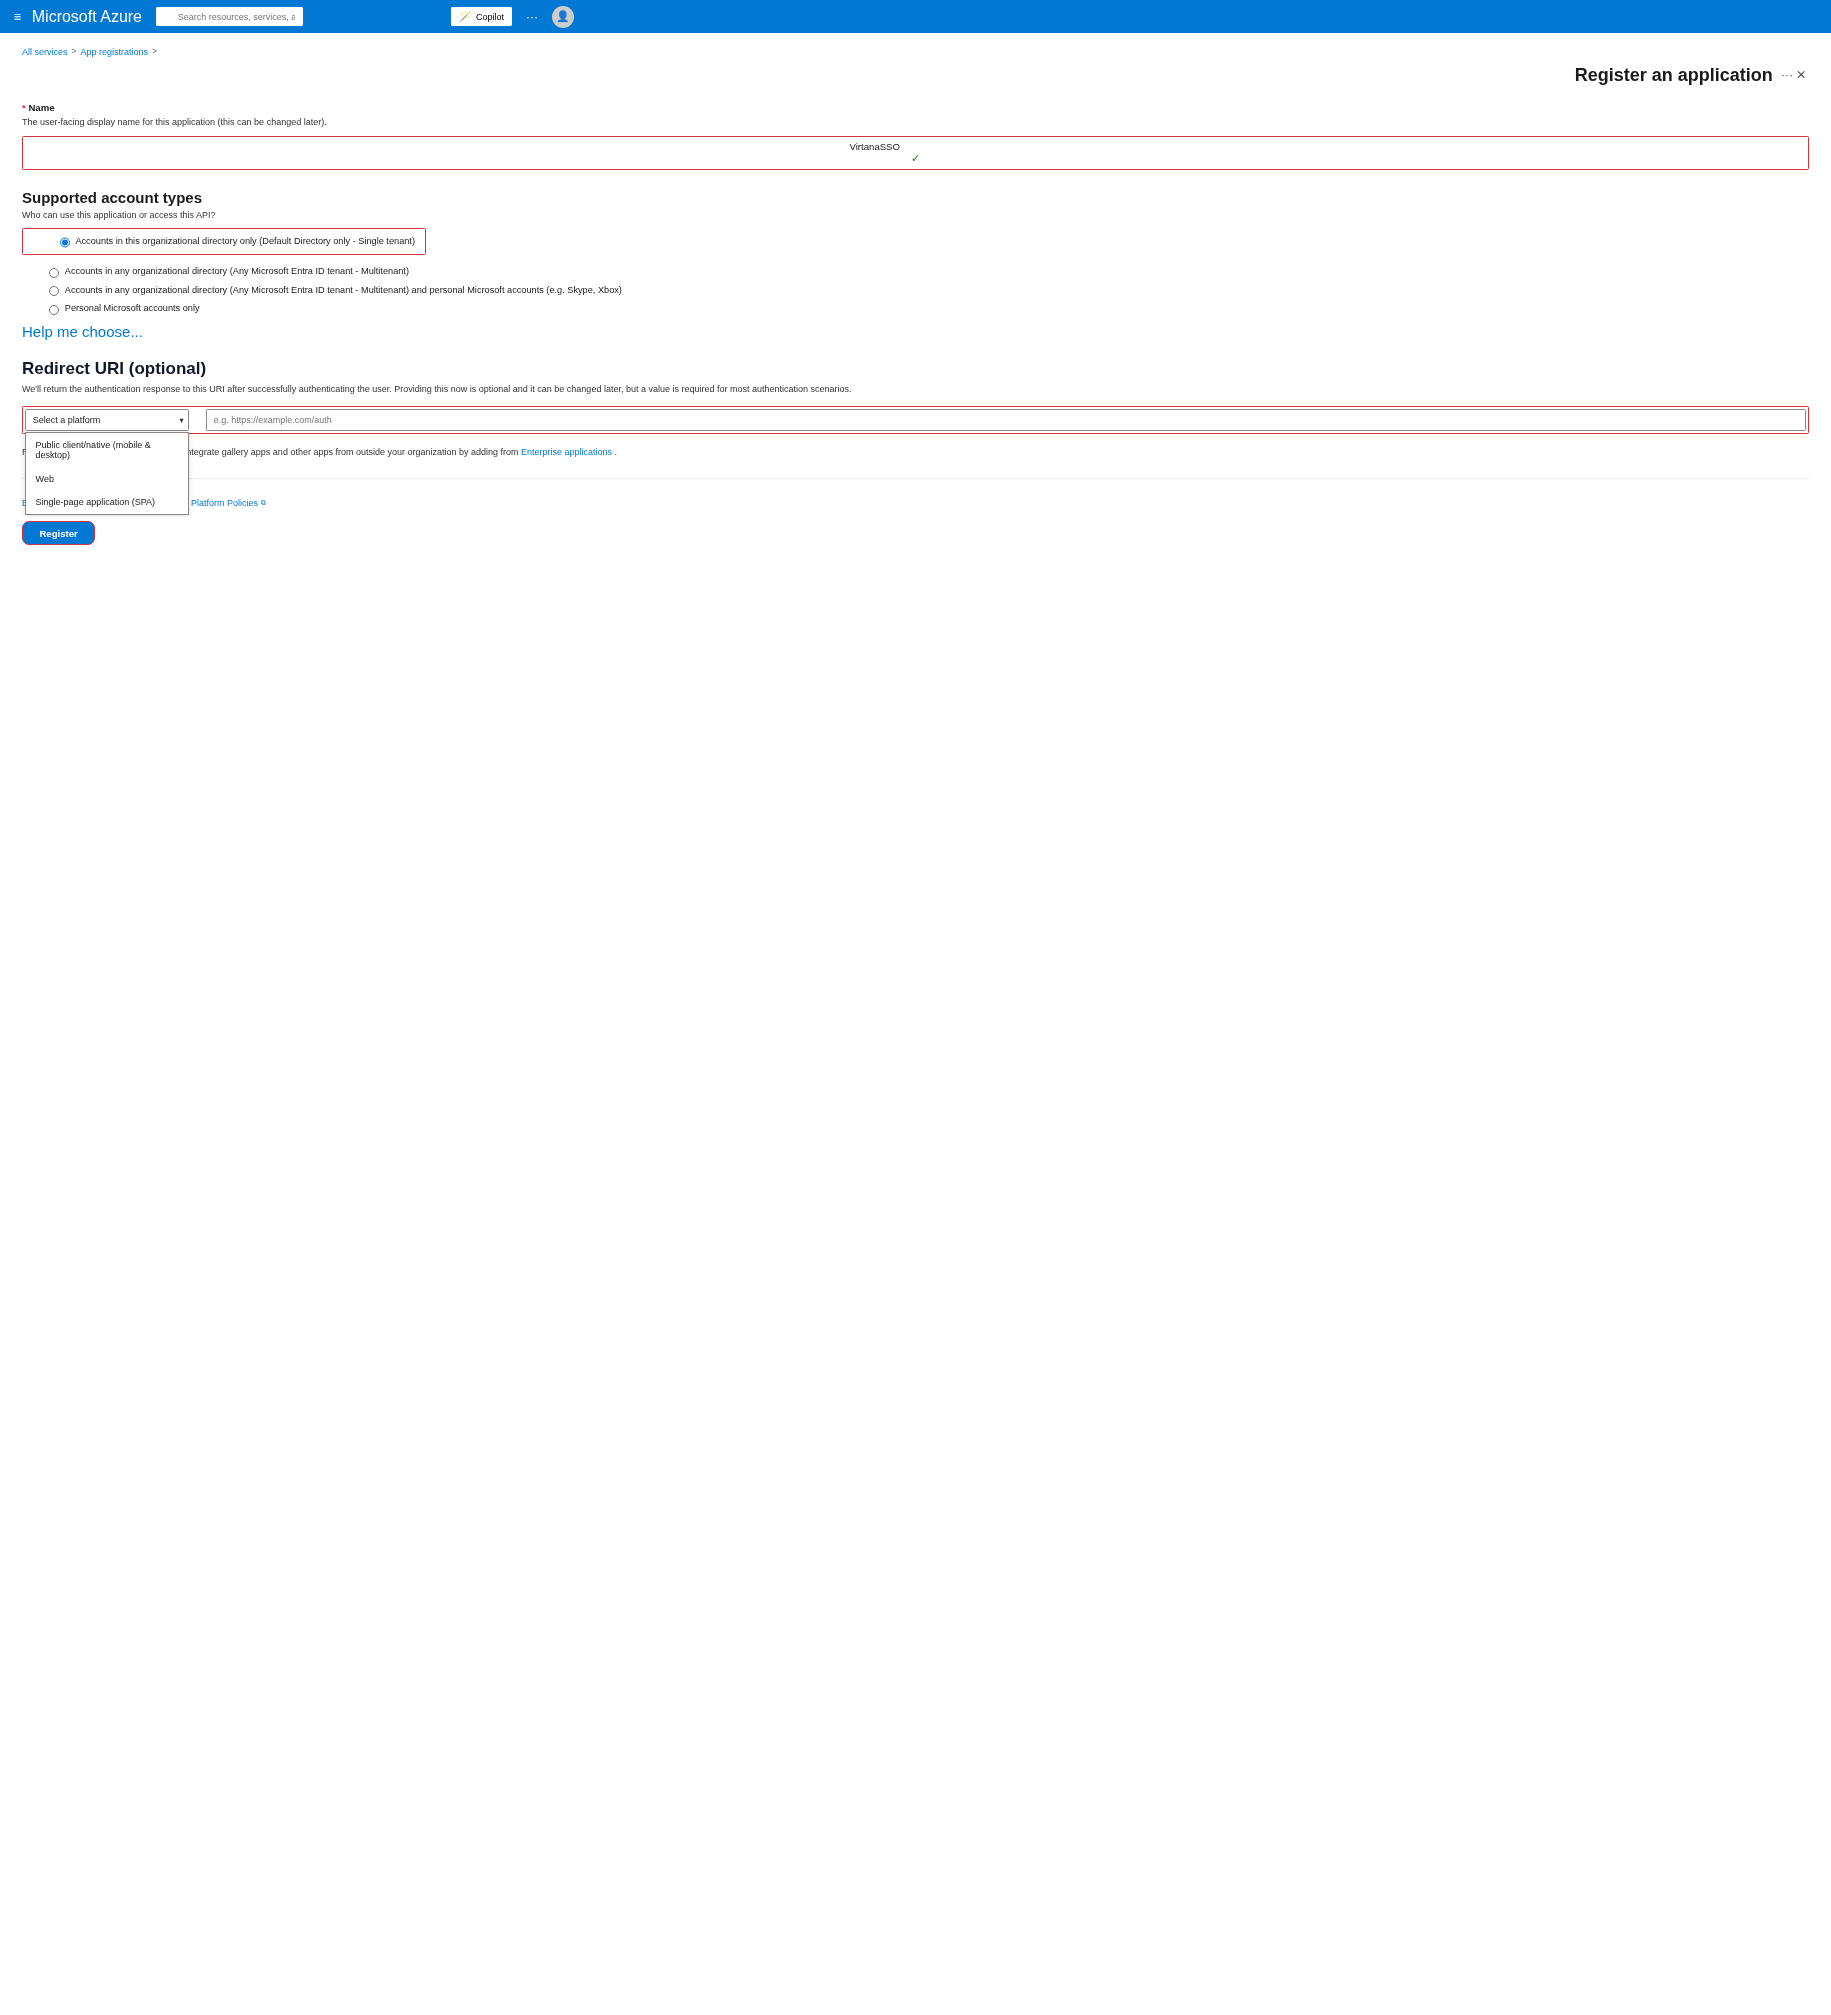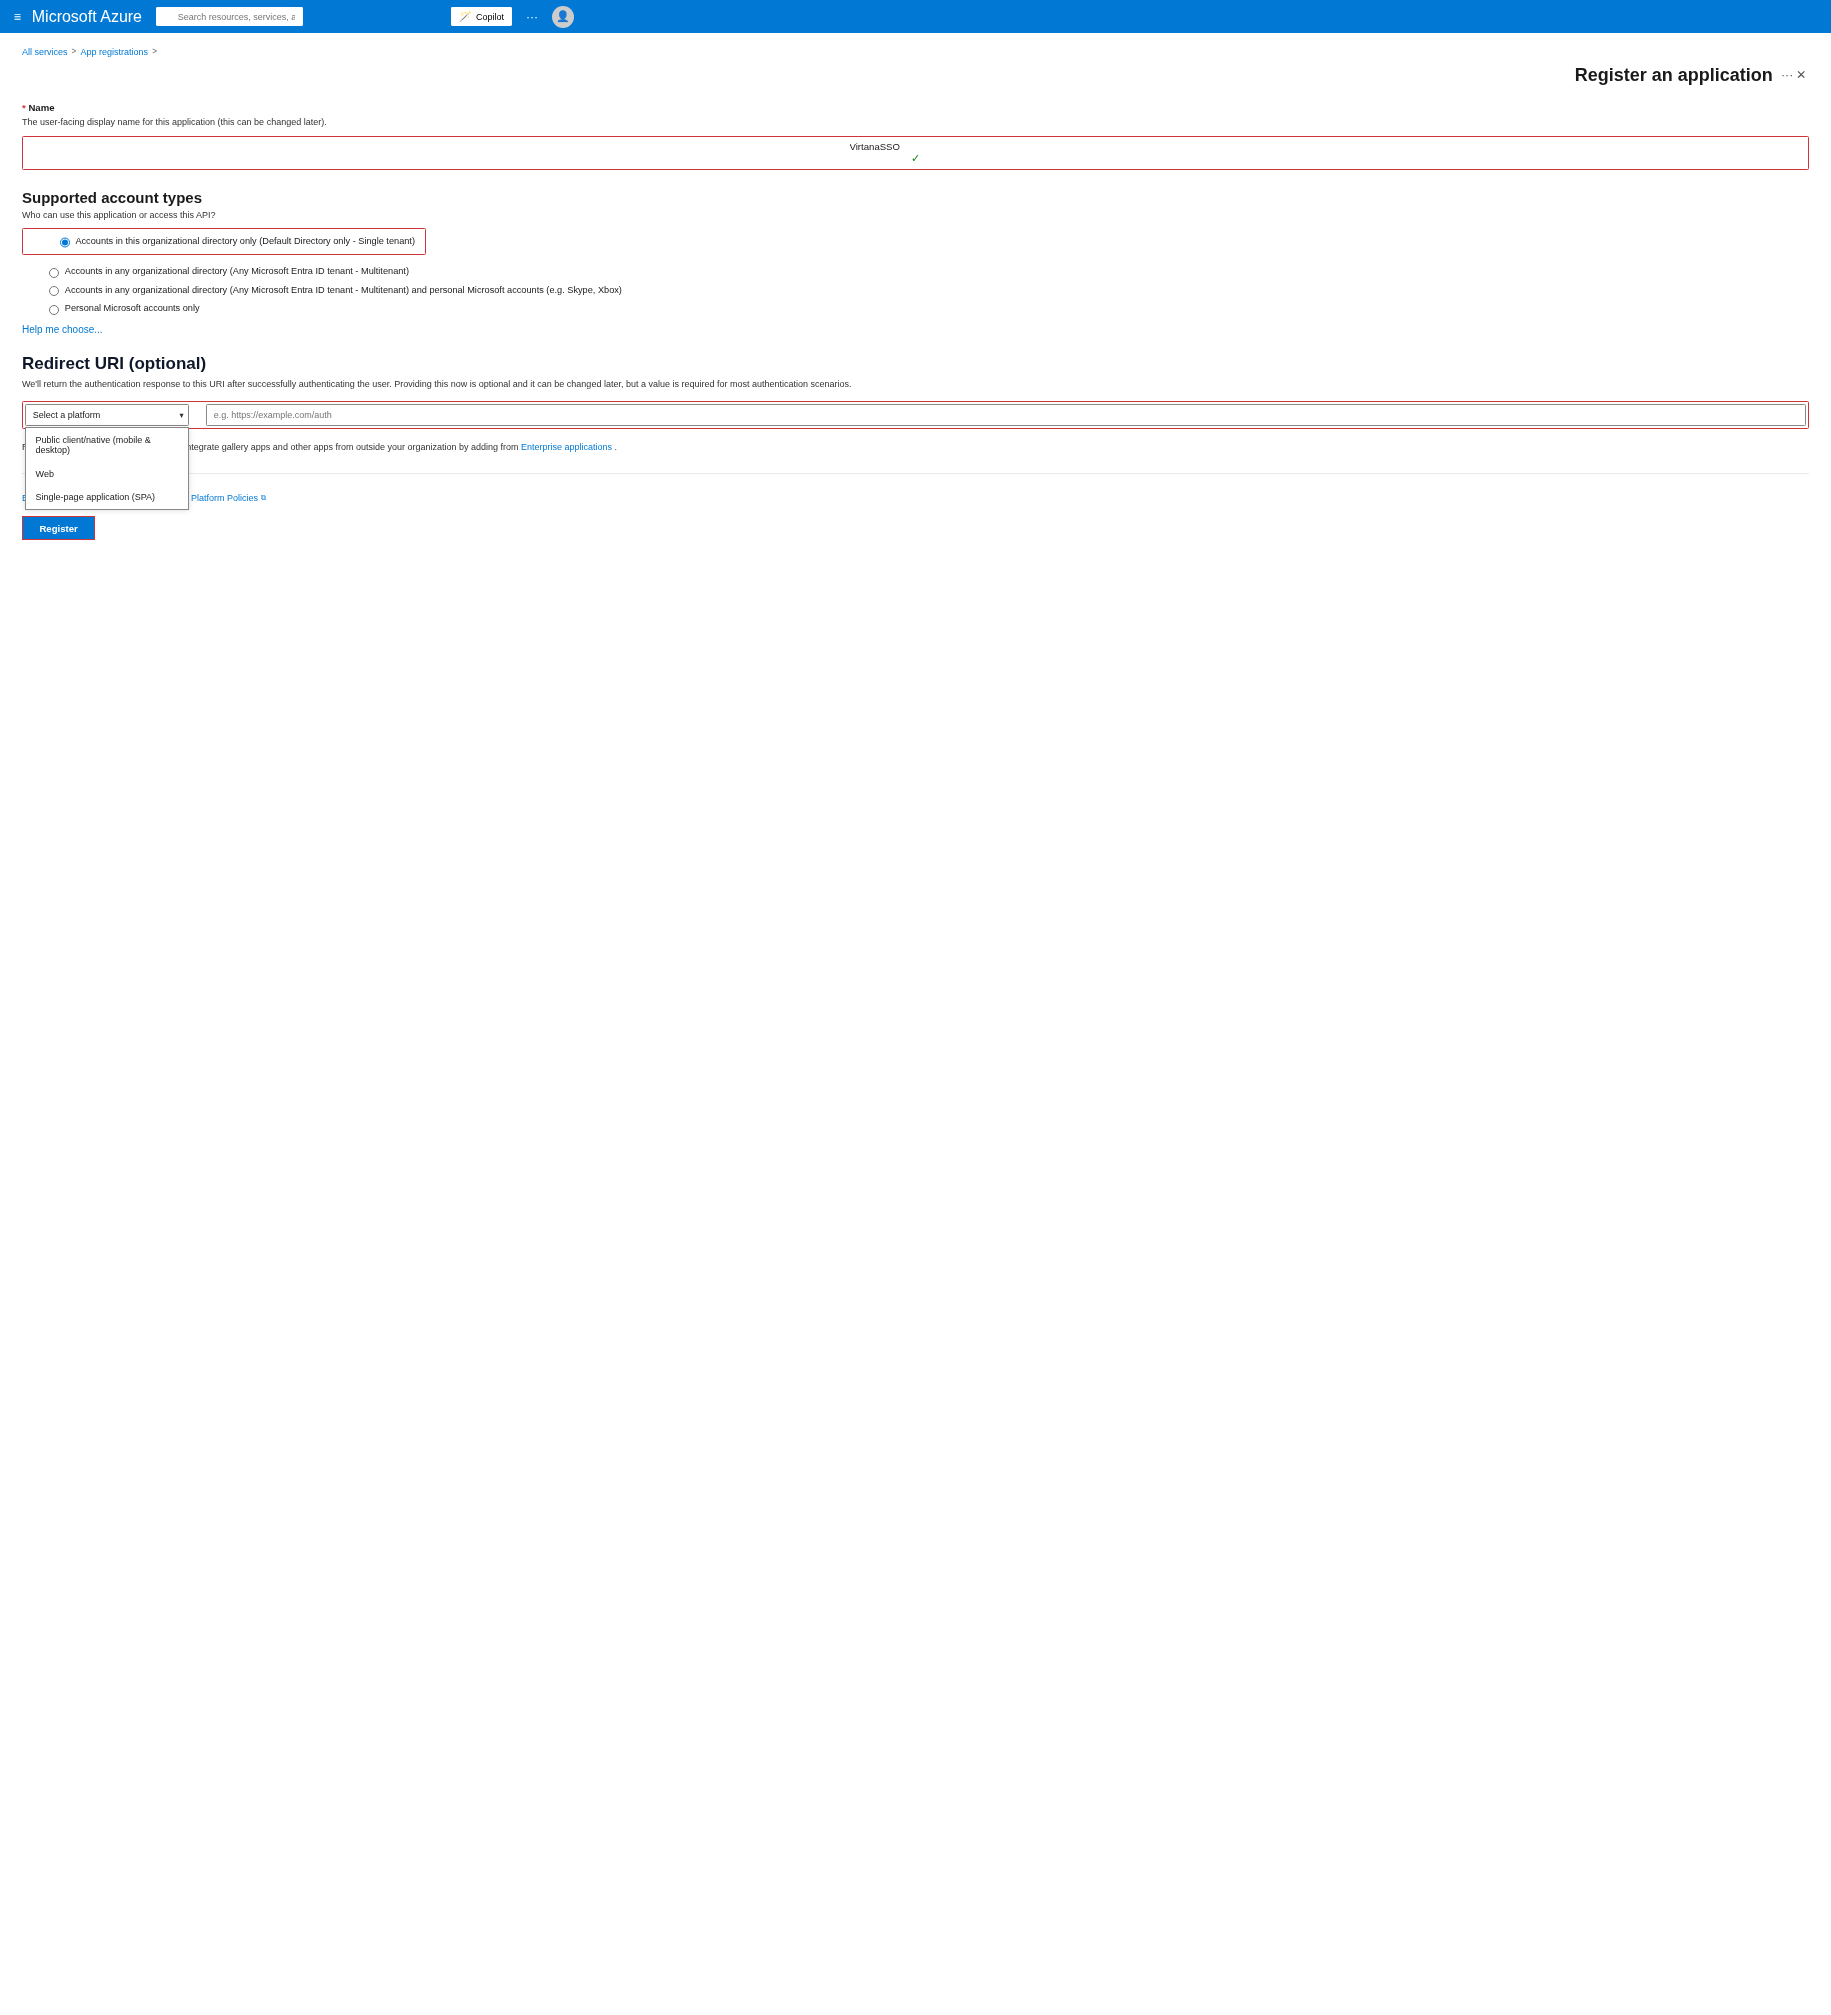--- a/index.html
+++ b/index.html
@@ -213,21 +213,21 @@
       width: 10.3px;
       height: 10.3px;
       flex-shrink: 0;
     }
     .radio-item.no-border {
       margin-top: 5.5px;
     }
 
     .help-link {
       color: #0078d4;
-      font-size: 10px;
+      font-size: 15px;
       cursor: pointer;
       text-decoration: none;
     }
 
     
     .redirect-section-title {
       font-size: 17px;
       font-weight: 600;
       color: #0f172a;
       margin-bottom: 4.1px;
@@ -340,21 +340,21 @@
       gap: 2.7px;
     }
     .external-icon {
       font-size: 7.5px;
     }
 
     .register-btn {
       background: #0078d4;
       color: white;
       border: 1.4px solid #d13438;
-      border-radius: 0;
+      border-radius: 7px;
       padding: 5.5px 16.4px;
       font-size: 9.6px;
       font-weight: 600;
       cursor: pointer;
       margin-top: 6.8px;
     }
   </style>
 </head>
 <body>
 

